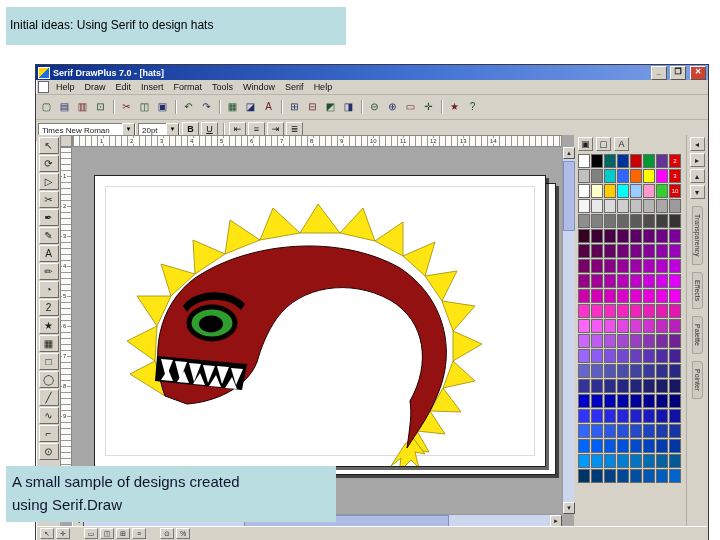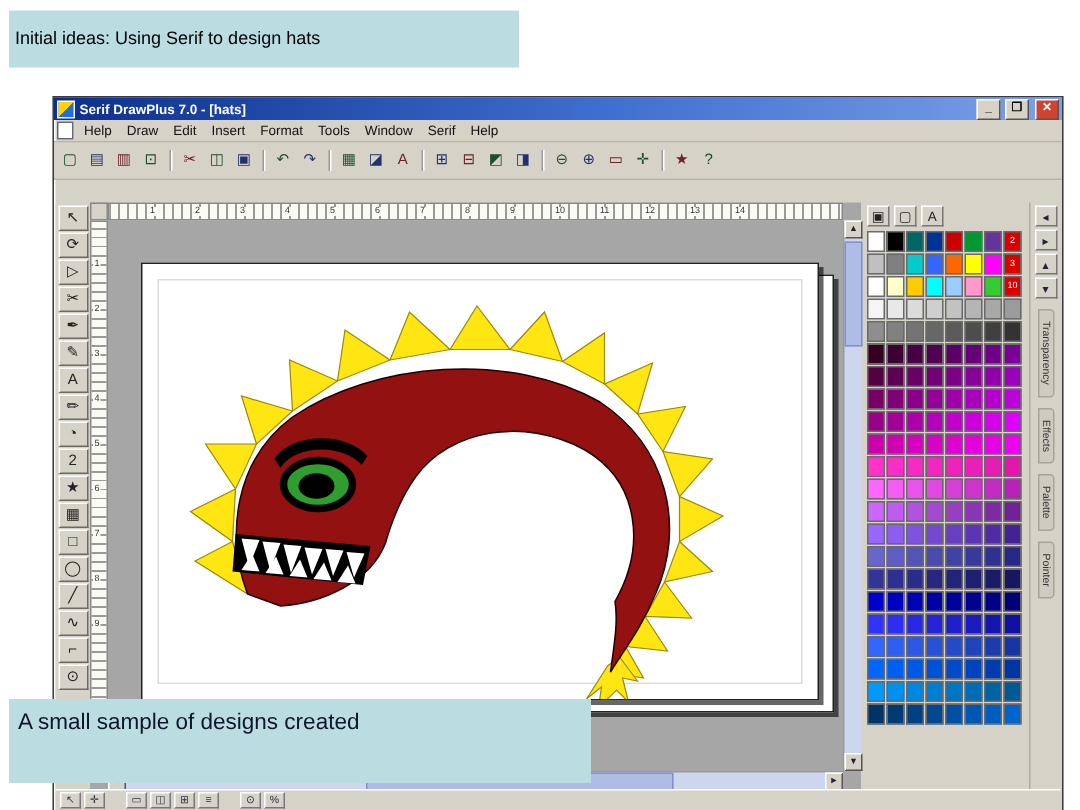--- a/index.html
+++ b/index.html
@@ -1,20 +1,20 @@
 <!DOCTYPE html>
 <html><head>
 <meta charset="utf-8">
 <style>
   html,body{margin:0;padding:0;width:720px;height:540px;background:#fff;
     font-family:"Liberation Sans",sans-serif;position:relative;overflow:hidden;}
   .banner{position:absolute;background:#b9dde1;box-sizing:border-box;}
   #banner-top{left:6px;top:7px;width:340px;height:38px;padding:11px 0 0 4px;font-size:12px;color:#000;}
   #banner-top .bold{font-weight:normal;}
-  #caption{left:6px;top:466px;width:388px;height:56px;z-index:40;font-size:15px;color:#10152e;
+  #caption{left:6px;top:466px;width:330px;height:56px;z-index:40;font-size:15px;color:#10152e;
     padding:5px 0 0 6px;line-height:1.5;}
 
   
   #app{position:absolute;left:35px;top:64px;width:672px;height:476px;background:#d6d2c8;
     border:1px solid #3a3a46;box-shadow:inset 1px 1px 0 #fff;}
   #titlebar{height:15px;background:linear-gradient(90deg,#0d2f8c,#3f6fd0 55%,#7da0e8);
     display:flex;align-items:center;color:#fff;font-size:9px;font-weight:bold;padding:0 2px;gap:3px;}
   .app-ico{width:10px;height:10px;background:linear-gradient(135deg,#ffd400 0 50%,#1e6fe0 50% 100%);
     border:1px solid #fff;}
   #titlebar .spacer{flex:1;}
@@ -149,20 +149,39 @@
       <div class="tb-sep"></div>
       <span class="tb-icon">⊖</span>
       <span class="tb-icon">⊕</span>
       <span class="tb-icon">▭</span>
       <span class="tb-icon">✛</span>
       <div class="tb-sep"></div>
       <span class="tb-icon">★</span>
       <span class="tb-icon">?</span>
     </div>
 
+  <div class="toolbar" id="toolbar-format">
+    <div class="combo" id="font-combo">
+      <span>Times New Roman</span>
+      <span class="arrow">▼</span>
+    </div>
+    <div class="combo" id="size-combo">
+      <span>20pt</span>
+      <span class="arrow">▼</span>
+    </div>
+    <span class="fmt-btn" id="bold-btn">B</span>
+    <span class="fmt-btn" id="underline-btn">U</span>
+    <div class="tb-sep"></div>
+    <span id="fmt-align" style="display:flex;gap:2px">
+        <span class="fmt-btn">⇤</span>
+        <span class="fmt-btn">≡</span>
+        <span class="fmt-btn">⇥</span>
+        <span class="fmt-btn">≣</span>
+      </span>
+  </div>
 
   <div id="main">
     <div id="toolbox">
         <div class="tool-btn">↖</div>
         <div class="tool-btn">⟳</div>
         <div class="tool-btn">▷</div>
         <div class="tool-btn">✂</div>
         <div class="tool-btn">✒</div>
         <div class="tool-btn">✎</div>
         <div class="tool-btn">A</div>
@@ -463,13 +482,14 @@
       <span class="sb-icon">⊞</span>
       <span class="sb-icon">≡</span>
       <span class="sb-gap"></span>
       <span class="sb-icon">⊙</span>
       <span class="sb-icon">%</span>
     </div>
 </div>
 
 <div class="banner" id="caption">
   <div>A small sample of designs created</div>
+  <div>using Serif.Draw</div>
 </div>
 
 </body></html>

